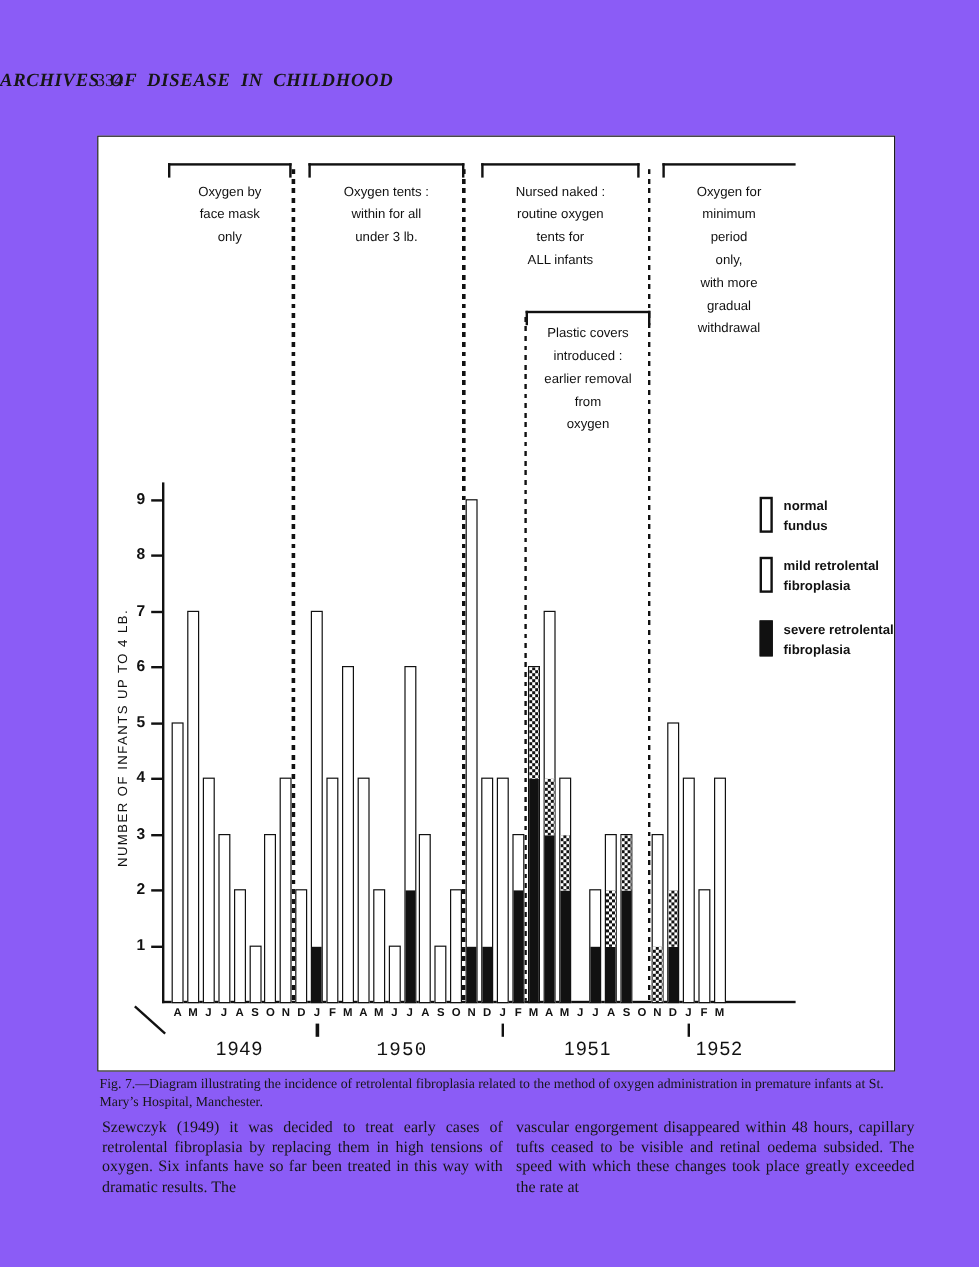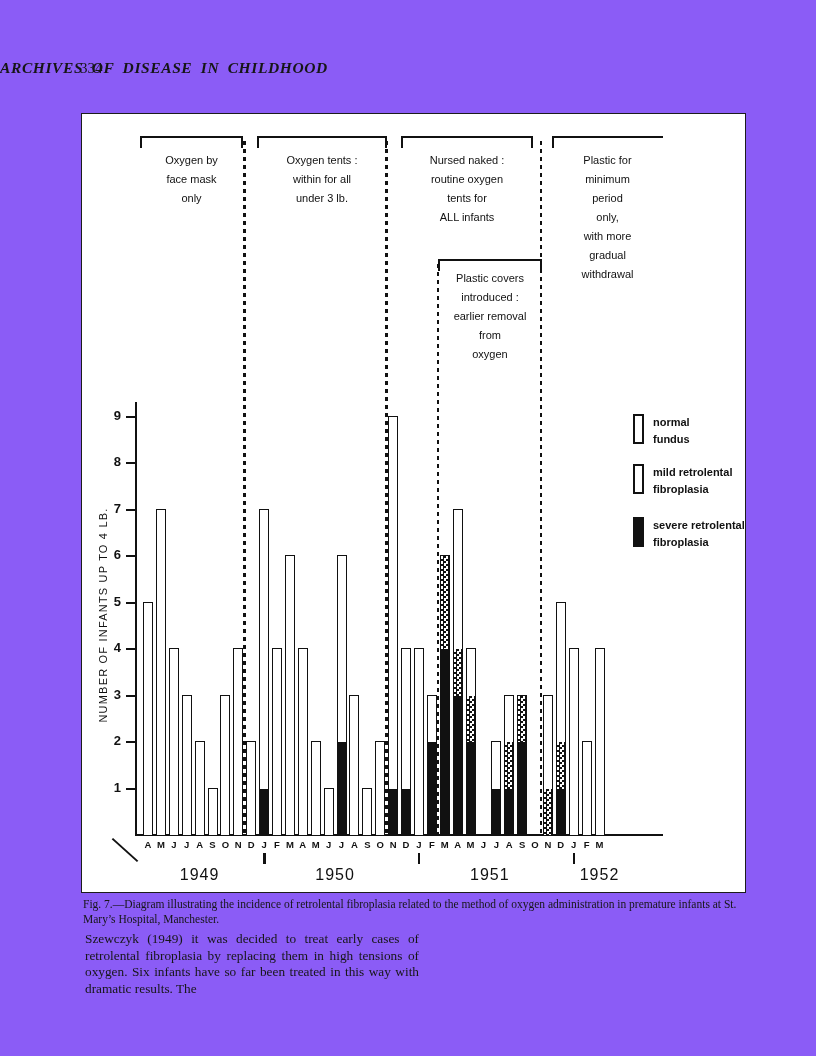--- a/index.html
+++ b/index.html
@@ -72,21 +72,21 @@
       <div>within for all</div>
       <div>under 3 lb.</div>
     </div>
     <div class="annot" style="left:319px;top:37px;width:132px;">
       <div>Nursed naked :</div>
       <div>routine oxygen</div>
       <div>tents for</div>
       <div>ALL infants</div>
     </div>
     <div class="annot" style="left:470px;top:37px;width:111px;">
-      <div>Plastic for</div>
+      <div>Oxygen for</div>
       <div>minimum</div>
       <div>period</div>
       <div>only,</div>
       <div>with more</div>
       <div>gradual</div>
       <div>withdrawal</div>
     </div>
     <div class="annot" style="left:356px;top:155px;width:104px;">
       <div>Plastic covers</div>
       <div>introduced :</div>
@@ -244,22 +244,23 @@
         <div class="bar" style="position: absolute; left: 486.7px; top: 534px; width: 10px; height: 188px;"></div>
         <div class="monlbl" style="position: absolute; left: 485.7px; top: 725px; width: 12px;">J</div>
         <div class="bar" style="position: absolute; left: 499.6px; top: 627px; width: 10px; height: 95px;"></div>
         <div class="monlbl" style="position: absolute; left: 498.6px; top: 725px; width: 12px;">F</div>
         <div class="bar" style="position: absolute; left: 512.5px; top: 534px; width: 10px; height: 188px;"></div>
         <div class="monlbl" style="position: absolute; left: 511.5px; top: 725px; width: 12px;">M</div>
         <div style="position: absolute; left: 181.1px; top: 739px; width: 2.5px; height: 11px; background: rgb(17, 17, 17);"></div>
         <div style="position: absolute; left: 335.9px; top: 739px; width: 2.5px; height: 11px; background: rgb(17, 17, 17);"></div>
         <div style="position: absolute; left: 490.7px; top: 739px; width: 2.5px; height: 11px; background: rgb(17, 17, 17);"></div>
         <div class="yearlbl" style="position: absolute; left: 77.6px; top: 752px; width: 80px;">1949</div>
-        <div class="yearlbl" style="position: absolute; left: 213.05px; top: 752px; width: 80px;">1950</div>
+        <div class="yearlbl" style="position: absolute; left: 213.05px; top: 752px; width: 80px; font-family: Liberation Mono, monospace;">1950</div>
         <div class="yearlbl" style="position: absolute; left: 367.85px; top: 752px; width: 80px;">1951</div>
         <div class="yearlbl" style="position: absolute; left: 477.5px; top: 752px; width: 80px;">1952</div>
       </div>
   </div>
 
   <div class="caption">Fig. 7.—Diagram illustrating the incidence of retrolental fibroplasia related to the method of oxygen administration in premature infants at St. Mary’s Hospital, Manchester.</div>
 
   <div class="colwrap colL">Szewczyk (1949) it was decided to treat early cases of retrolental fibroplasia by replacing them in high tensions of oxygen.  Six infants have so far been treated in this way with dramatic results.  The</div>
+  <div class="colwrap colR">vascular engorgement disappeared within 48 hours, capillary tufts ceased to be visible and retinal oedema subsided.  The speed with which these changes took place greatly exceeded the rate at</div>
 </div>
 
 </body></html>

